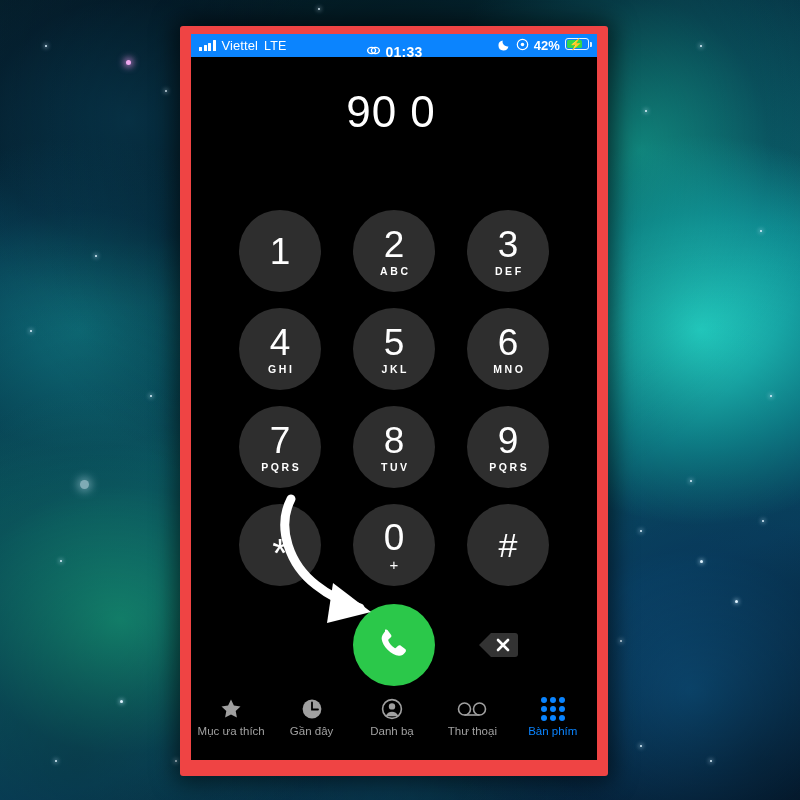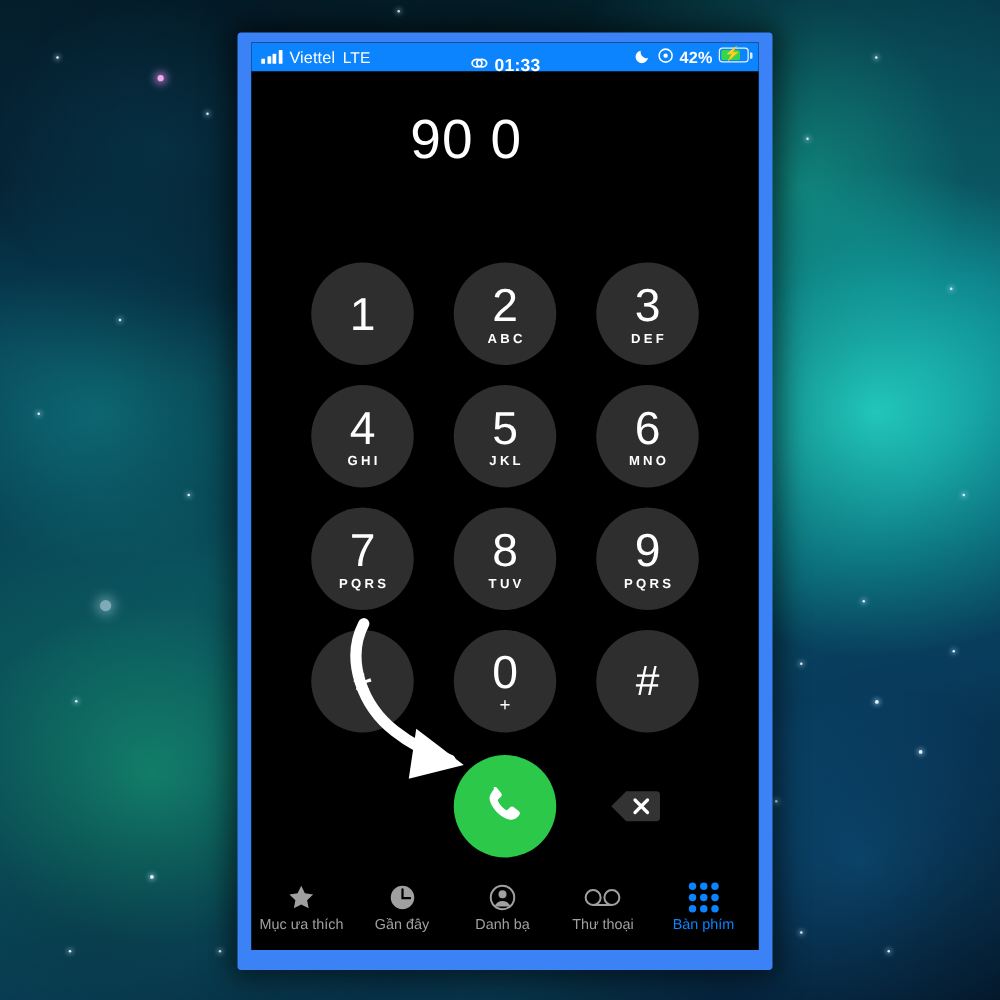--- a/index.html
+++ b/index.html
@@ -47,25 +47,25 @@
     background: #dff3ff;
     border-radius: 50%;
     box-shadow: 0 0 4px 1px rgba(200,235,255,0.6);
   }
   .star.pink { background: #f0a8f0; box-shadow: 0 0 7px 2px rgba(240,150,240,0.8); }
   .star.big  { box-shadow: 0 0 9px 3px rgba(210,240,255,0.75); }
 
   
   #phone {
     position: absolute;
-    left: 190px;
+    left: 180px;
     top: 26px;
     width: 428px;
     height: 750px;
-    background: #3b82f6;
+    background: #ef4444;
     border-radius: 3px;
     box-shadow: 0 0 22px 6px rgba(0,0,0,0.55);
     overflow: hidden;
   }
   #screen {
     position: absolute;
     left: 11px;
     top: 8px;
     width: 406px;
     height: 726px;
@@ -132,20 +132,21 @@
     line-height: 1;
     color: #fff;
   }
 
   
   #numfield {
     position: absolute;
     left: 0; top: 55px;
     width: 344px;
     text-align: center;
+    padding-left: 28px;
   }
   #number {
     color: #fff;
     font-size: 44px;
     font-weight: 300;
     letter-spacing: 1px;
     line-height: 1.05;
     font-family: "Liberation Sans", sans-serif;
   }
   #addnum {
@@ -228,21 +229,21 @@
   }
 
   
   #tabbar {
     position: absolute;
     left: 0;
     bottom: 14px;
     width: 402px;
     height: 54px;
     display: flex;
-    align-items: flex-end;
+    align-items: flex-start;
     justify-content: space-around;
     padding-top: 4px;
     box-sizing: border-box;
   }
   .tab {
     width: 78px;
     display: flex;
     flex-direction: column;
     align-items: center;
     gap: 4px;

